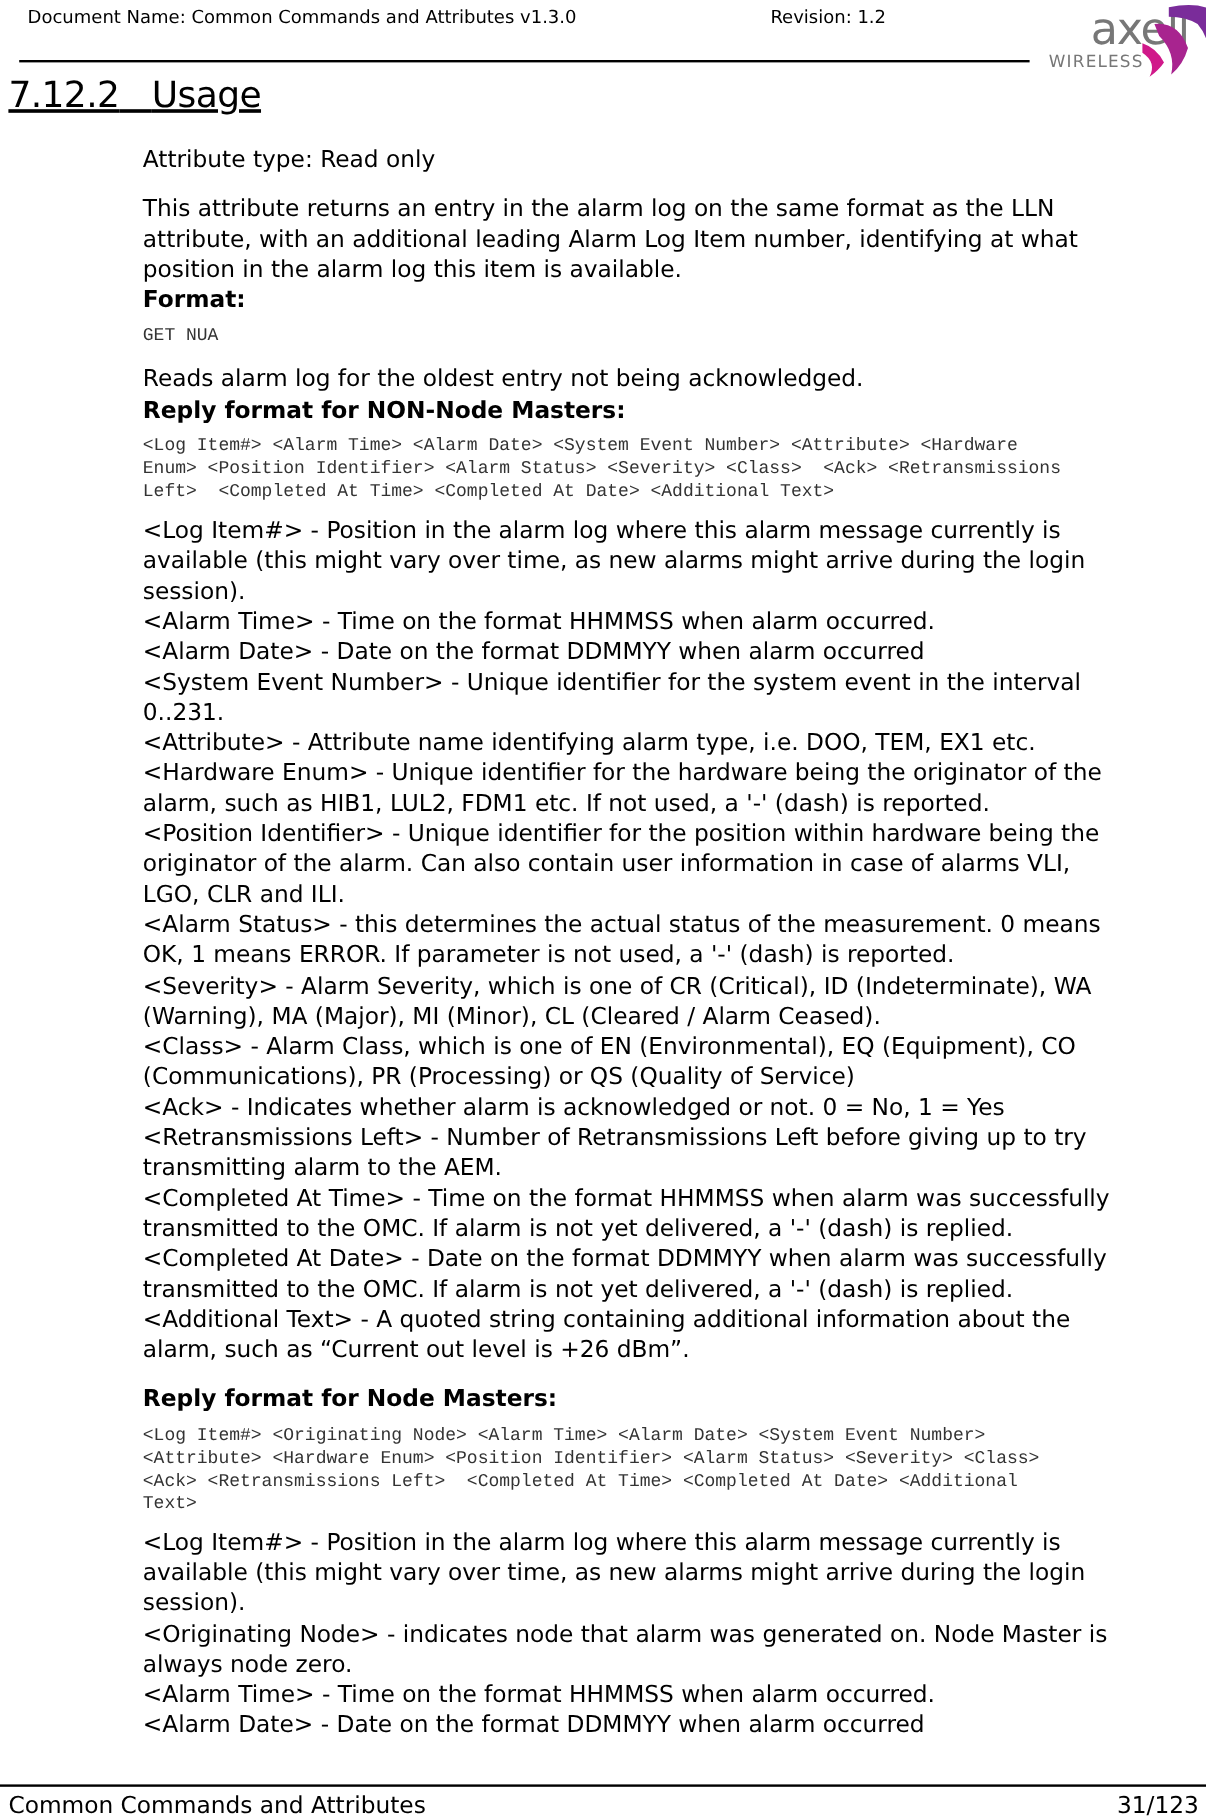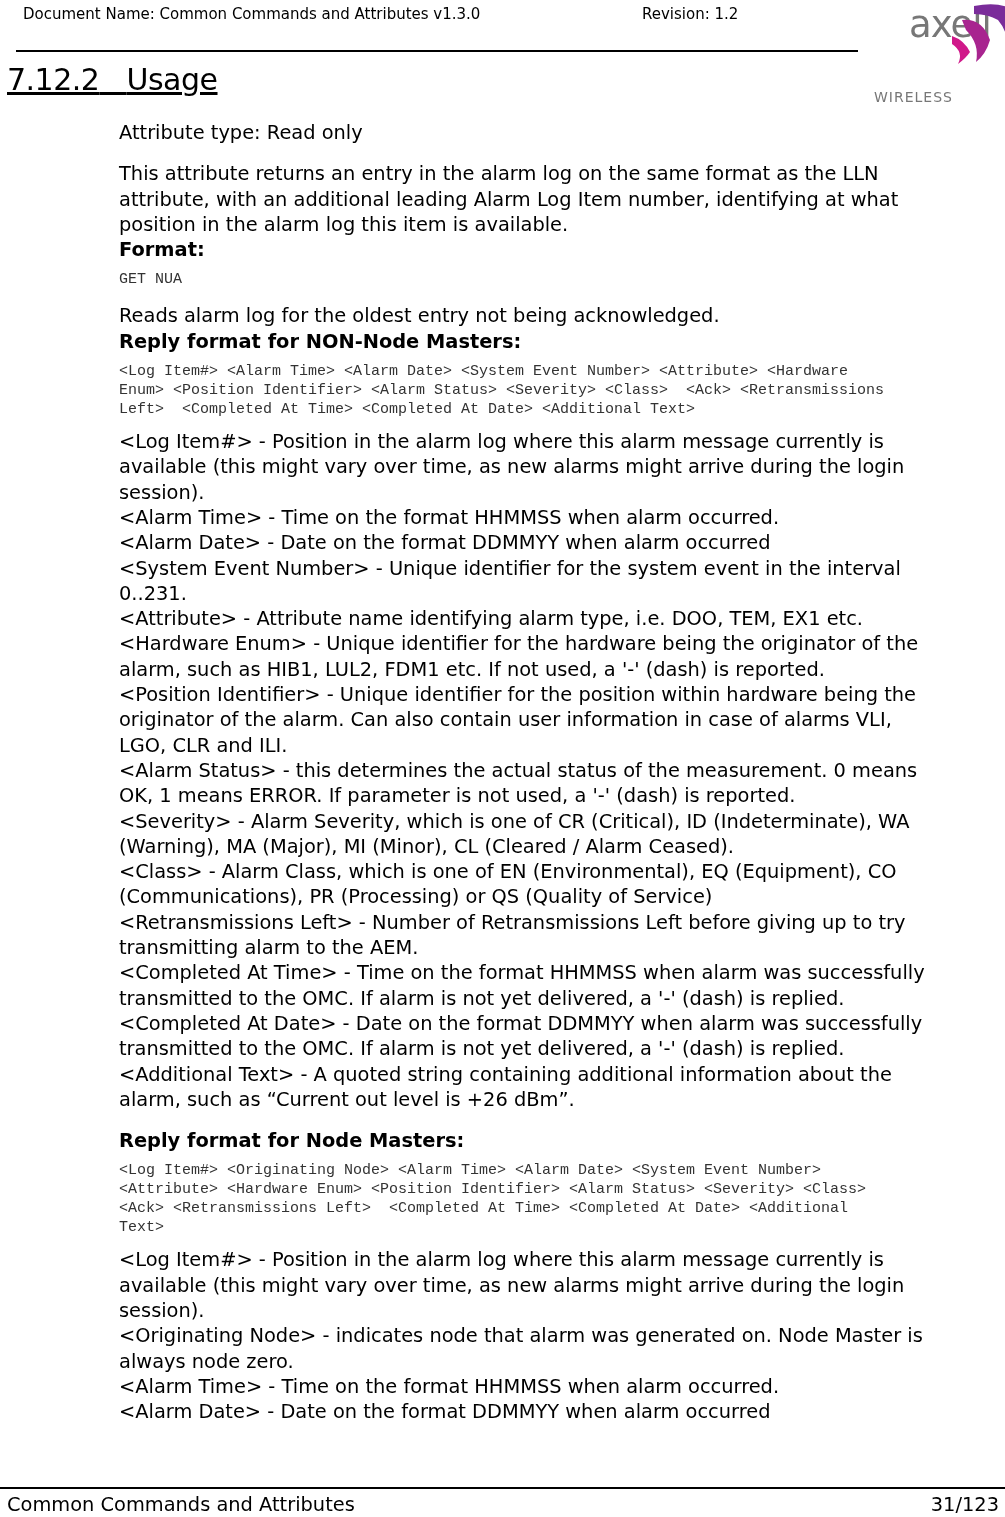--- a/index.html
+++ b/index.html
@@ -3,21 +3,21 @@
   <meta charset="utf-8">
   <style>
     html, body { margin: 0; padding: 0; background: #ffffff; }
     body { width: 1005px; height: 1517px; position: relative; overflow: hidden; color: #000; font-family: "DejaVu Sans", sans-serif; }
     .header { position: absolute; left: 16px; top: 0; width: 1005px; height: 70px; }
     .hdr-docname { position: absolute; left: 7px; top: 5px; font-size: 15px; white-space: nowrap; }
     .hdr-rev { position: absolute; left: 626px; top: 5px; font-size: 15px; white-space: nowrap; }
     .hdr-rule { position: absolute; left: 0; top: 50px; width: 842px; height: 2px; background: #000; }
     .logo { position: absolute; left: 848px; top: 0px; width: 157px; height: 66px; }
     .logo-text { position: absolute; left: 4px; top: 3px; font-size: 37px; color: #777; letter-spacing: -1px; font-family: "DejaVu Sans", sans-serif; margin-left: 41px; }
-    .logo-sub { position: absolute; left: 10px; top: 44px; font-size: 14px; color: #777; letter-spacing: 1px; margin-top: 45px; }
+    .logo-sub { position: absolute; left: 10px; top: 44px; font-size: 14px; color: #777; letter-spacing: 1px; }
     .logo svg { position: absolute; left: 86px; top: 0px; }
     h2.section { position: absolute; left: 7px; top: 62px; margin: 0; font-weight: normal; font-size: 30px; letter-spacing: -0.5px; white-space: nowrap; text-decoration: underline; }
     .content { position: absolute; left: 119px; top: 120px; width: 880px; font-size: 19.4px; line-height: 25.3px; }
     .p { margin: 0; }
     .gap { height: 16px; }
     .bold { font-weight: bold; }
     .mono { font-family: "Liberation Mono", monospace; font-size: 15px; line-height: 19px; color: #333; white-space: pre-wrap; }
     .footer-rule { position: absolute; left: 0; top: 1487px; width: 1005px; height: 2px; background: #000; }
     .ftr-left { position: absolute; left: 7px; top: 1493px; font-size: 19.4px; white-space: nowrap; text-align: center; }
     .ftr-right { position: absolute; right: 6px; top: 1493px; font-size: 19.4px; white-space: nowrap; }
@@ -78,20 +78,21 @@
     <p class="p">alarm, such as HIB1, LUL2, FDM1 etc. If not used, a '-' (dash) is reported.</p>
     <p class="p">&lt;Position Identifier&gt; - Unique identifier for the position within hardware being the</p>
     <p class="p">originator of the alarm. Can also contain user information in case of alarms VLI,</p>
     <p class="p">LGO, CLR and ILI.</p>
     <p class="p">&lt;Alarm Status&gt; - this determines the actual status of the measurement. 0 means</p>
     <p class="p">OK, 1 means ERROR. If parameter is not used, a '-' (dash) is reported.</p>
     <p class="p">&lt;Severity&gt; - Alarm Severity, which is one of  CR (Critical), ID (Indeterminate), WA</p>
     <p class="p">(Warning), MA (Major), MI (Minor), CL (Cleared / Alarm Ceased).</p>
     <p class="p">&lt;Class&gt;  - Alarm Class, which is one of  EN (Environmental), EQ (Equipment), CO</p>
     <p class="p">(Communications), PR (Processing) or QS (Quality of Service)</p>
+    <p class="p">&lt;Ack&gt; - Indicates whether alarm is acknowledged or not. 0 = No, 1 = Yes</p>
     <p class="p">&lt;Retransmissions Left&gt; - Number of Retransmissions Left before giving up to try</p>
     <p class="p">transmitting alarm to the AEM.</p>
     <p class="p">&lt;Completed At Time&gt; - Time on the format HHMMSS when alarm was successfully</p>
     <p class="p">transmitted to the OMC. If alarm is not yet delivered, a '-' (dash) is replied.</p>
     <p class="p">&lt;Completed At Date&gt; - Date on the format DDMMYY when alarm was successfully</p>
     <p class="p">transmitted to the OMC. If alarm is not yet delivered, a '-' (dash) is replied.</p>
     <p class="p">&lt;Additional Text&gt; - A quoted string containing additional information about the</p>
     <p class="p">alarm, such as “Current out level is +26 dBm”.</p>
   </div>
   <div style="height:16px"></div>

